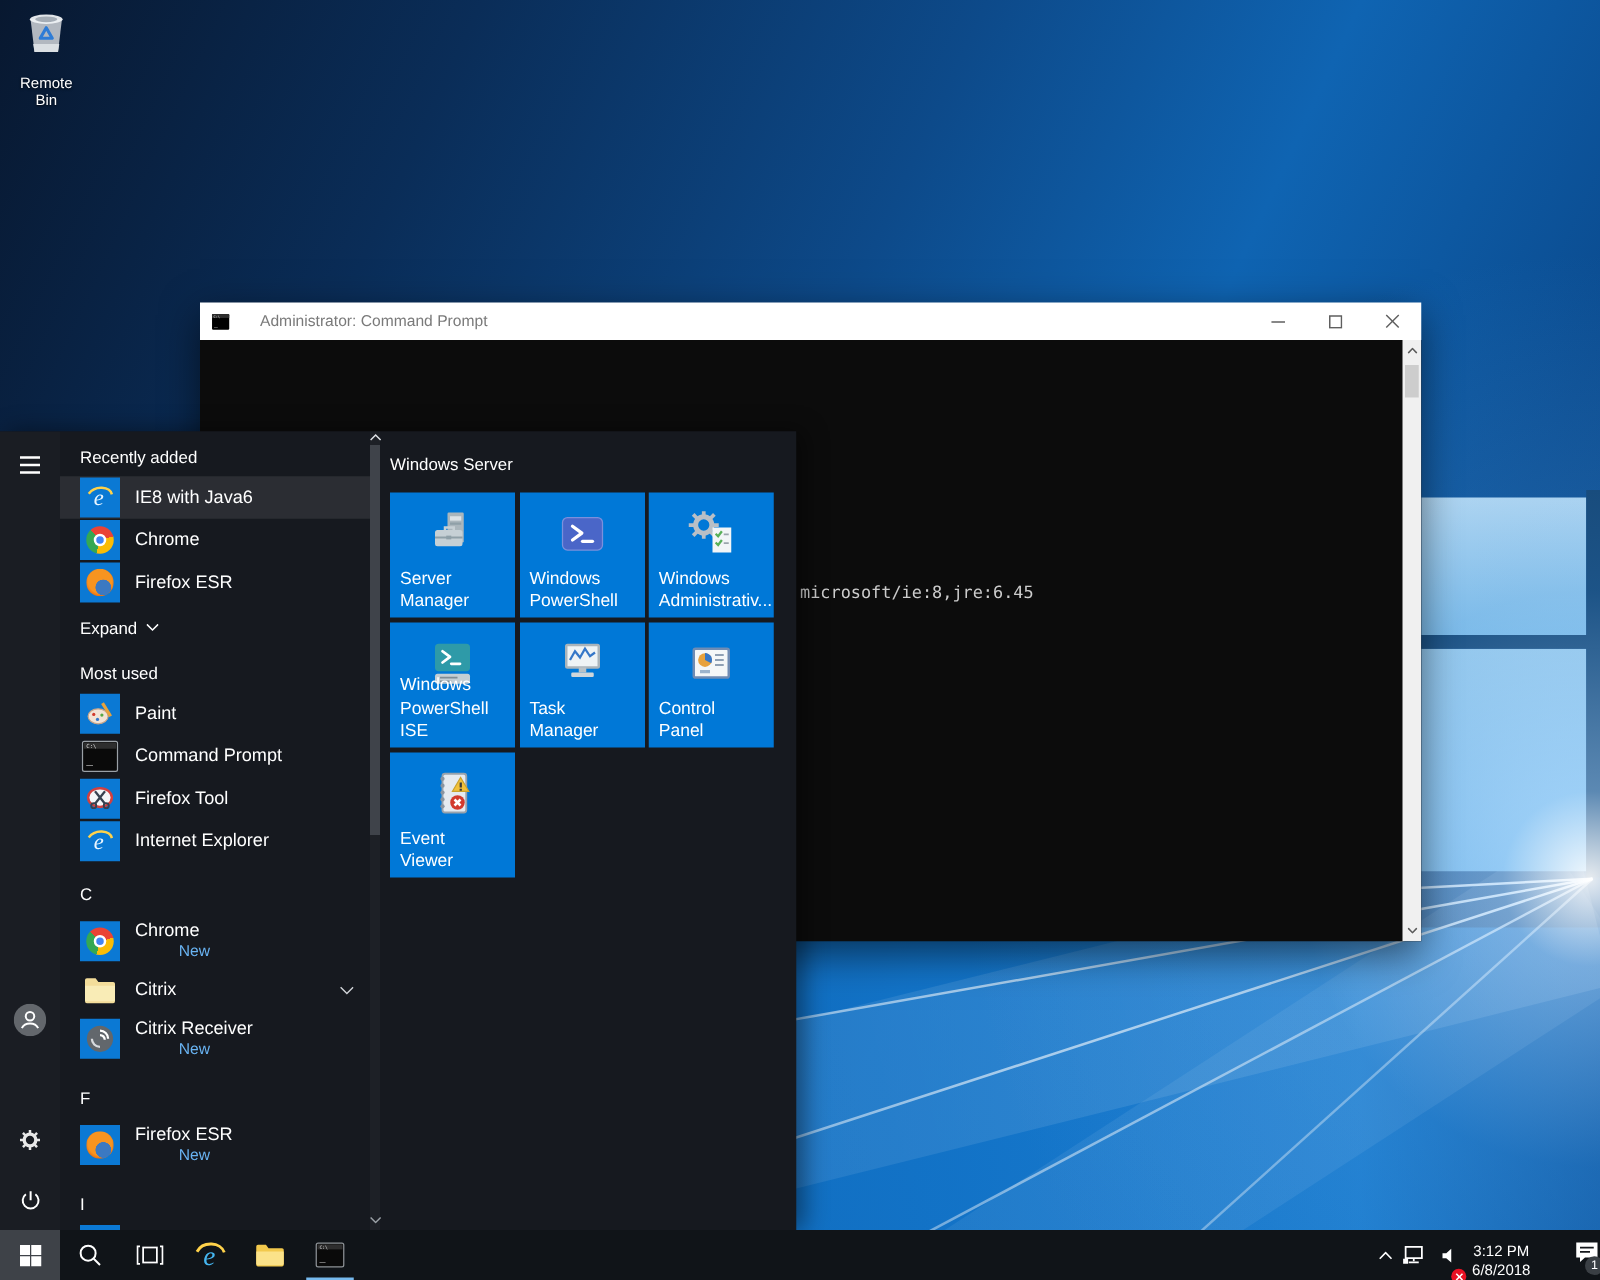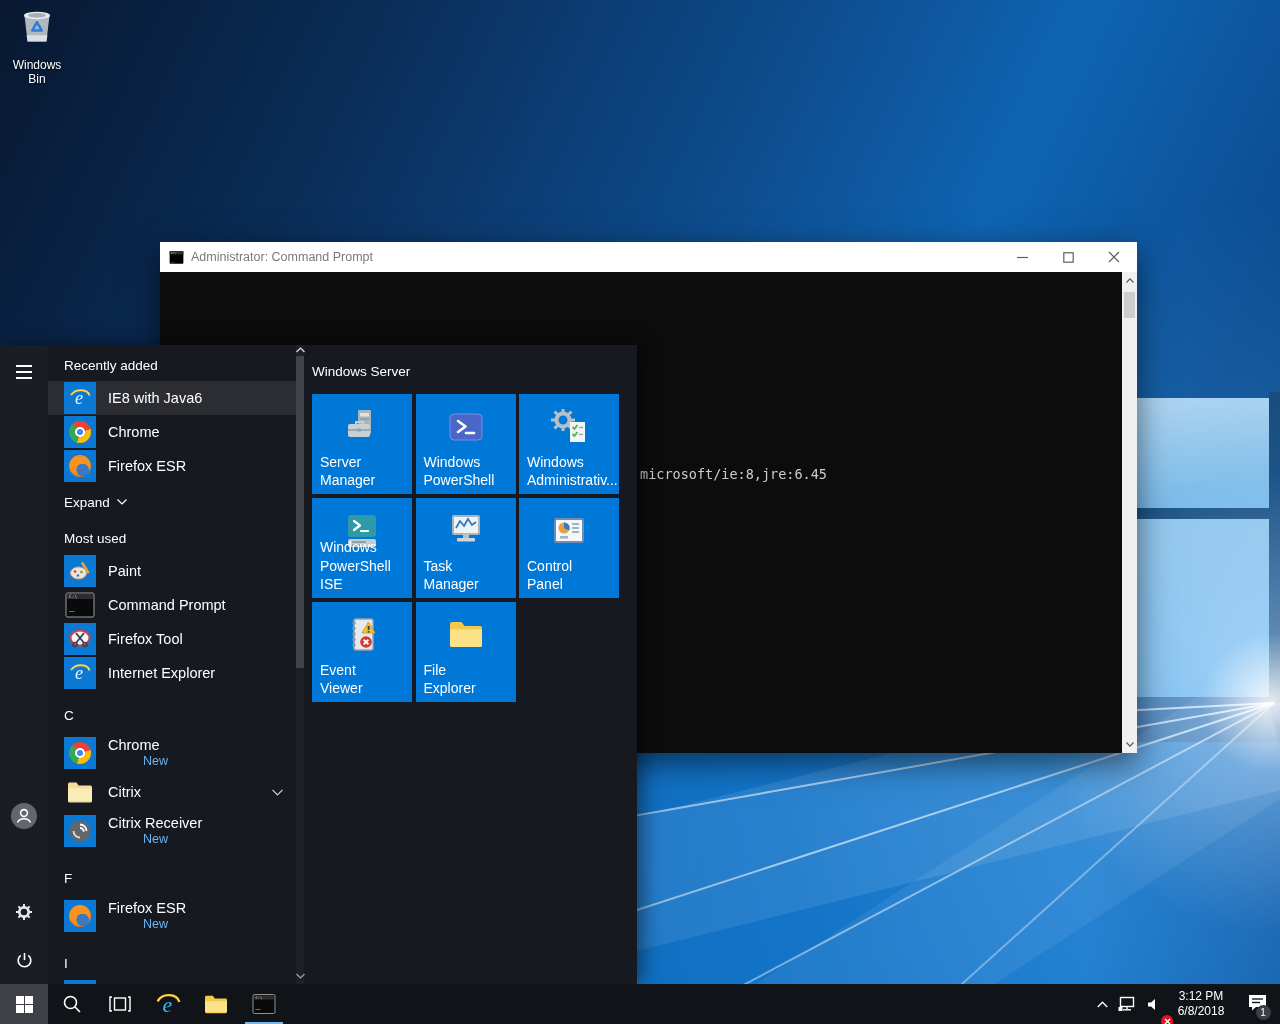--- a/index.html
+++ b/index.html
@@ -29,21 +29,21 @@
   .mull-v { left:1269px; top:392px; width:11px; height:310px; background:#0d3a66; }
   .mull-h { left:1137px; top:508px; width:143px; height:11px; background:#0d3a66; }
 
   
   .recycle { position:absolute; left:6px; top:6px; width:62px; text-align:center; cursor:default; }
   .recycle .lbl { margin-top:2px; color:#fff; font-size:12px; text-shadow:0 1px 2px rgba(0,0,0,.85); }
 
   
   .cmd { position:absolute; left:160px; top:242px; width:977px; height:511px;
     box-shadow:0 10px 30px rgba(0,0,0,.55); }
-  .cmd-title { height:30px; background:#ffffff; display:flex; align-items:center; }
+  .cmd-title { height:30px; background:#ffffff; display:flex; align-items:center;gap:17px; }
   .cmd-title .ticon { margin-left:9px; width:15px; height:15px; flex:0 0 auto; }
   .cmd-title .ttext { margin-left:7px; font-size:12.5px; color:#7a7a7a; flex:1 1 auto;
     white-space:nowrap; overflow:hidden; }
   .cmd-controls { display:flex; height:30px; }
   .cmd-controls .cbtn { width:46px; height:30px; display:flex; align-items:center; justify-content:center; }
   .cmd-body { position:relative; width:977px; height:481px; background:#0c0c0c; overflow:hidden; }
   .cmd-text { position:absolute; left:2px; top:19px; font-family:"DejaVu Sans Mono", monospace;
     font-size:13.5px; line-height:16px; color:#cccccc; white-space:pre; }
   .cmd-frag { position:absolute; left:480px; top:194px; font-family:"DejaVu Sans Mono", monospace;
     font-size:13.5px; color:#cccccc; white-space:pre; }
@@ -105,21 +105,21 @@
 
   
   .taskbar { position:absolute; left:0; top:984px; width:1280px; height:40px; background:#101418;
     display:flex; align-items:stretch; z-index:50; }
   .tbtn { width:48px; height:40px; display:flex; align-items:center; justify-content:center; position:relative; }
   .tbtn.start-active { background:#3e4248; }
   .winlogo { display:grid; grid-template-columns:8px 8px; grid-auto-rows:8px; gap:1px; transform:skewY(0deg); }
   .winlogo div { background:#fff; }
   .run-underline { position:absolute; left:5px; right:5px; bottom:0; height:2px; background:#76b9ed; }
   .tray { margin-left:auto; display:flex; align-items:center; height:40px; }
-  .tray .titem { height:40px; display:flex; align-items:center; justify-content:center; }
+  .tray .titem { height:40px; display:flex; align-items:center; justify-content:flex-end; }
   .tray .clock { width:66px; flex-direction:column; color:#fff; font-size:12px; line-height:15px; text-align:center; }
   .badge-red { position:absolute; right:-5px; bottom:-3px; width:12px; height:12px; background:#e81123;
     border-radius:50%; display:flex; align-items:center; justify-content:center; }
   .noti-badge { position:absolute; right:-3px; bottom:-4px; width:15px; height:15px; background:#3a3f44;
     border-radius:50%; color:#fff; font-size:10px; display:flex; align-items:center; justify-content:center; }
 </style>
 </head>
 <body>
 
 <div class="screen">
@@ -139,21 +139,21 @@
   <div class="wp-glow"></div>
 
   <div class="recycle">
     <svg width="46" height="46" viewBox="0 0 44 44">
       <path d="M10 9 h24 l-3 25 h-18 z" fill="#c9ced4" fill-opacity=".88"></path>
       <path d="M12 28 l1 6 h18 l1 -6 z" fill="#dde2e6" fill-opacity=".92"></path>
       <ellipse cx="22" cy="9" rx="12.5" ry="3.6" fill="#eef1f4" fill-opacity=".95"></ellipse>
       <ellipse cx="22" cy="9" rx="8.5" ry="2.2" fill="#a5adb6"></ellipse>
       <path d="M22 15.5 l4.6 8 h-9.2 z" fill="none" stroke="#2e7cd6" stroke-width="2.4" stroke-linejoin="round"></path>
     </svg>
-    <div class="lbl">Windows Bin</div>
+    <div class="lbl">Remote Bin</div>
   </div>
 
   <div class="cmd">
     <div class="cmd-title">
       <svg class="ticon" viewBox="0 0 24 24">
         <rect x="1" y="2" width="22" height="20" rx="1.5" fill="#000"></rect>
         <rect x="1" y="2" width="22" height="5" fill="#2e2e2e"></rect>
         <text x="3" y="6.6" font-size="4.5" fill="#ddd" font-family="monospace">C:\</text>
         <text x="3.5" y="17" font-size="8" fill="#fff" font-family="monospace">_</text>
       </svg>
@@ -512,30 +512,20 @@
               <circle cx="24" cy="27" r="5.8" fill="#d23a2e"></circle>
               <g stroke="#fff" stroke-width="2">
                 <line x1="21.6" y1="24.6" x2="26.4" y2="29.4"></line>
                 <line x1="26.4" y1="24.6" x2="21.6" y2="29.4"></line>
               </g>
             </svg>
           </div>
           <div class="tlbl">Event Viewer</div>
         </div>
 
-        <div class="tile">
-          <div class="tic">
-            <svg width="40" height="40" viewBox="0 0 40 40">
-              <path d="M4 9 a2 2 0 0 1 2 -2 h9.5 l3 4 h15.5 a2 2 0 0 1 2 2 v17 a2 2 0 0 1 -2 2 h-28 a2 2 0 0 1 -2 -2 z" fill="#f2c94c"></path>
-              <rect x="12" y="18" width="17" height="9" fill="#8ec6ea"></rect>
-              <path d="M4 14.5 h32 v15.5 a2 2 0 0 1 -2 2 h-28 a2 2 0 0 1 -2 -2 z" fill="#fbe289"></path>
-            </svg>
-          </div>
-          <div class="tlbl">File Explorer</div>
-        </div>
 
       </div>
     </div>
   </div>
 
   <div class="taskbar">
     <div class="tbtn start-active">
       <div class="winlogo">
           <div></div>
           <div></div>

